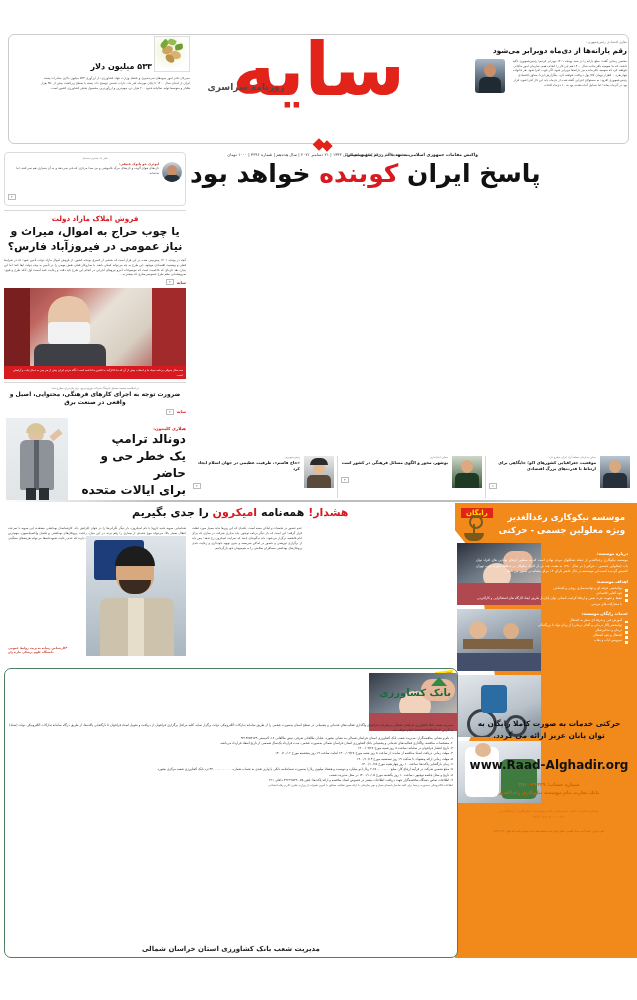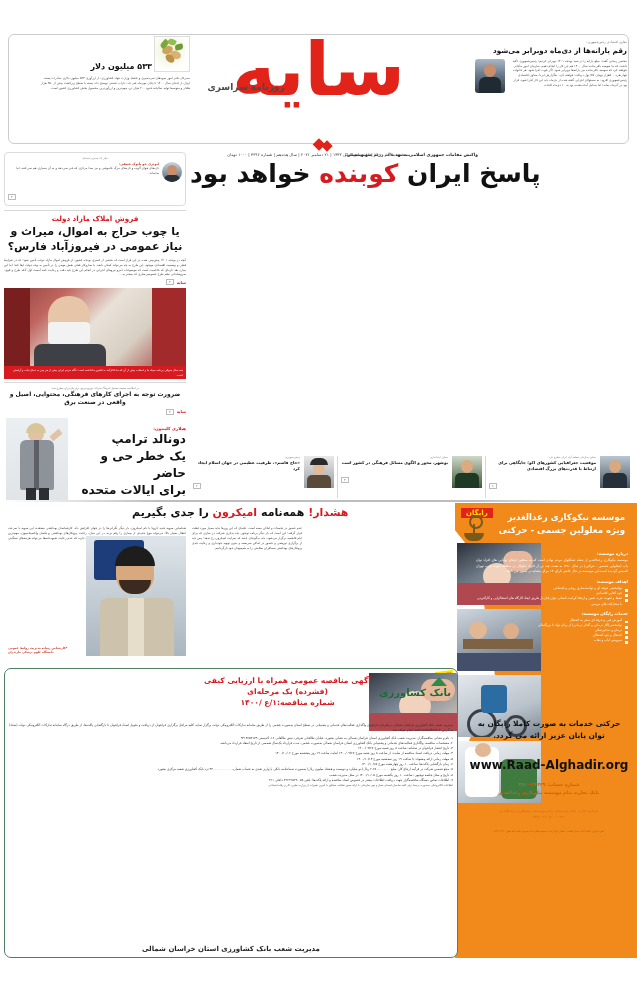--- a/index.html
+++ b/index.html
@@ -409,25 +409,20 @@
 
     <div class="tender">
       <div class="t-note">نوبت دوم</div>
 
       <div class="t-photo imgbox" style="background:linear-gradient(150deg,#333a45 0%,#7b8793 45%,#e0cfc0 100%);position:relative;">
         <div style="position:absolute;left:30px;top:18px;width:32px;height:30px;border-radius:50%;background:#f0d2bd;"></div>
         <div style="position:absolute;left:52px;top:6px;width:34px;height:22px;border-radius:12px;background:#e8b89c;"></div>
         <div style="position:absolute;left:0;top:40px;width:92px;height:18px;background:#b0494f;"></div>
       </div>
 
-      <div class="t-title">
-        <div>آگهی مناقصه عمومی همراه با ارزیابی کیفی</div>
-        <div>(فشرده) یک مرحله‌ای</div>
-        <div>شماره مناقصه:۱/ع /۱۴۰۰</div>
-      </div>
 
       <div class="t-logo" style="position:absolute;">
         <div style="position:absolute;right:2px;top:12px;font-size:10px;font-weight:bold;color:#1a6b3c;
                     direction:rtl;white-space:nowrap;">بانک کشاورزی</div>
         <div style="position:absolute;right:6px;top:2px;width:16px;height:9px;background:#2e8b48;
                     clip-path:polygon(0 100%,50% 0,100% 100%);"></div>
       </div>
 
       <div class="t-body">
         <div style="margin-bottom:2px;">مدیریت شعب بانک کشاورزی خراسان شمالی درنظردارد فراخوان واگذاری فعالیت‌های خدماتی و پشتیبانی در سطح استان به‌صورت حجمی را از طریق سامانه تدارکات الکترونیکی دولت برگزار نماید. کلیه مراحل برگزاری فراخوان از دریافت و تحویل اسناد فراخوان تا بازگشایی پاکت‌ها، از طریق درگاه سامانه تدارکات الکترونیکی دولت (ستاد) به آدرس www.setadiran.ir انجام خواهد شد.</div>

